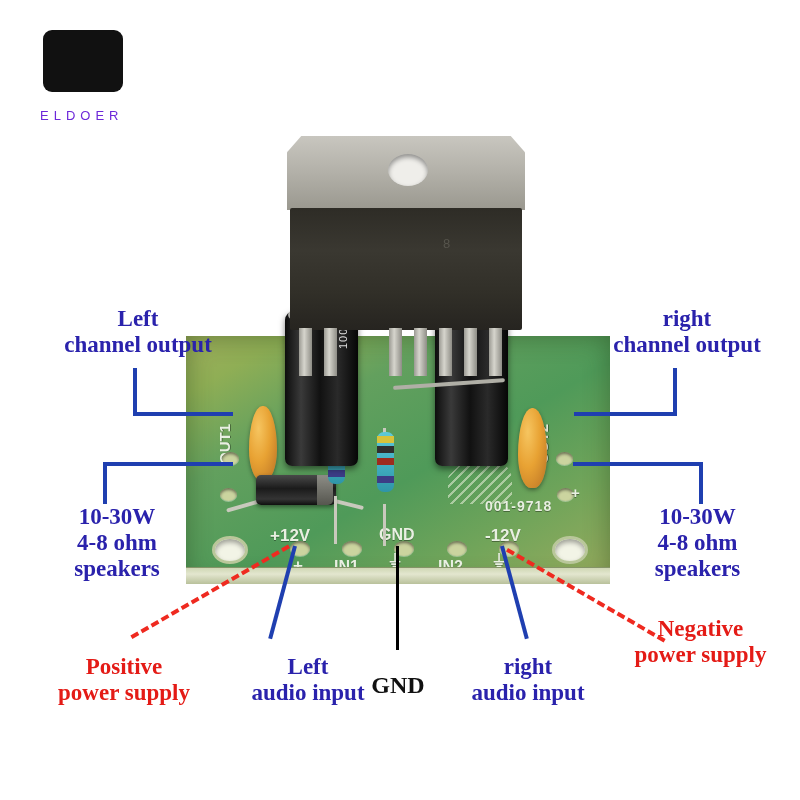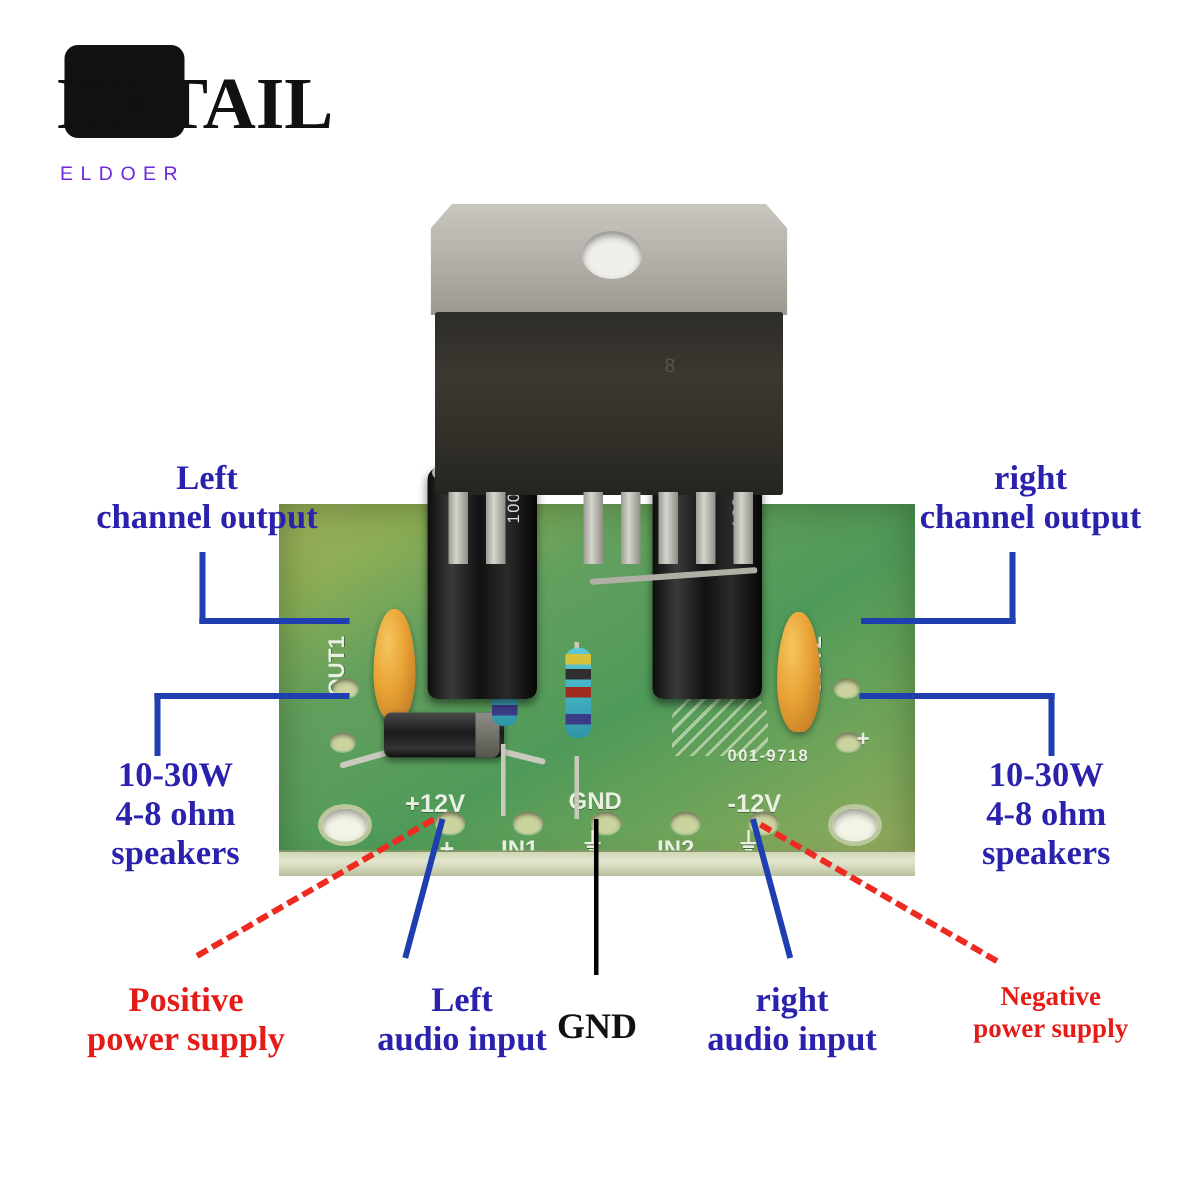--- a/index.html
+++ b/index.html
@@ -77,32 +77,31 @@
 
   .legs{position:absolute;background:#c9c9bd;}
 </style>
 </head>
 <body>
 
 <div id="stage">
 
   <div id="logo">
     <div class="logo-sq"></div>
-    <div class="logo-word">DETAIL</div>
     <div class="logo-sub">ELDOER</div>
   </div>
 
   <div id="board">
 
     <div class="silk vert" style="left:30px;top:128px;font-size:15px;">OUT1</div>
     <div class="silk vert" style="left:348px;top:128px;font-size:15px;">OUT2</div>
     <div class="silk" style="left:84px;top:190px;font-size:17px;">+12V</div>
     <div class="silk" style="left:193px;top:190px;font-size:16px;">GND</div>
     <div class="silk" style="left:299px;top:190px;font-size:17px;">-12V</div>
-    <div class="silk" style="left:299px;top:162px;font-size:11px;letter-spacing:1px;">001-9718</div>
+    <div class="silk" style="left:299px;top:162px;font-size:14px;letter-spacing:1px;">001-9718</div>
     <div class="silk" style="left:148px;top:222px;font-size:16px;">IN1</div>
     <div class="silk" style="left:252px;top:222px;font-size:16px;">IN2</div>
     <div class="silk" style="left:107px;top:220px;font-size:17px;">+</div>
     <div class="silk" style="left:203px;top:216px;font-size:17px;">⏚</div>
     <div class="silk" style="left:307px;top:216px;font-size:17px;">⏚</div>
 
     <div class="pad" style="left:36px;top:116px;width:17px;height:13px;"></div>
     <div class="pad" style="left:34px;top:152px;width:17px;height:13px;"></div>
 
     <div class="pad" style="left:370px;top:116px;width:17px;height:13px;"></div>
@@ -217,16 +216,16 @@
 power supply</div>
 
   <div class="lbl blue" style="left:232px;top:654px;width:152px;font-size:23px;">Left
 audio input</div>
 
   <div class="lbl black" style="left:358px;top:672px;width:80px;font-size:24px;">GND</div>
 
   <div class="lbl blue" style="left:452px;top:654px;width:152px;font-size:23px;">right
 audio input</div>
 
-  <div class="lbl red" style="left:608px;top:654px;width:185px;font-size:18px;">Negative
+  <div class="lbl red" style="left:608px;top:616px;width:185px;font-size:23px;">Negative
 power supply</div>
 
 </div>
 
 </body></html>

